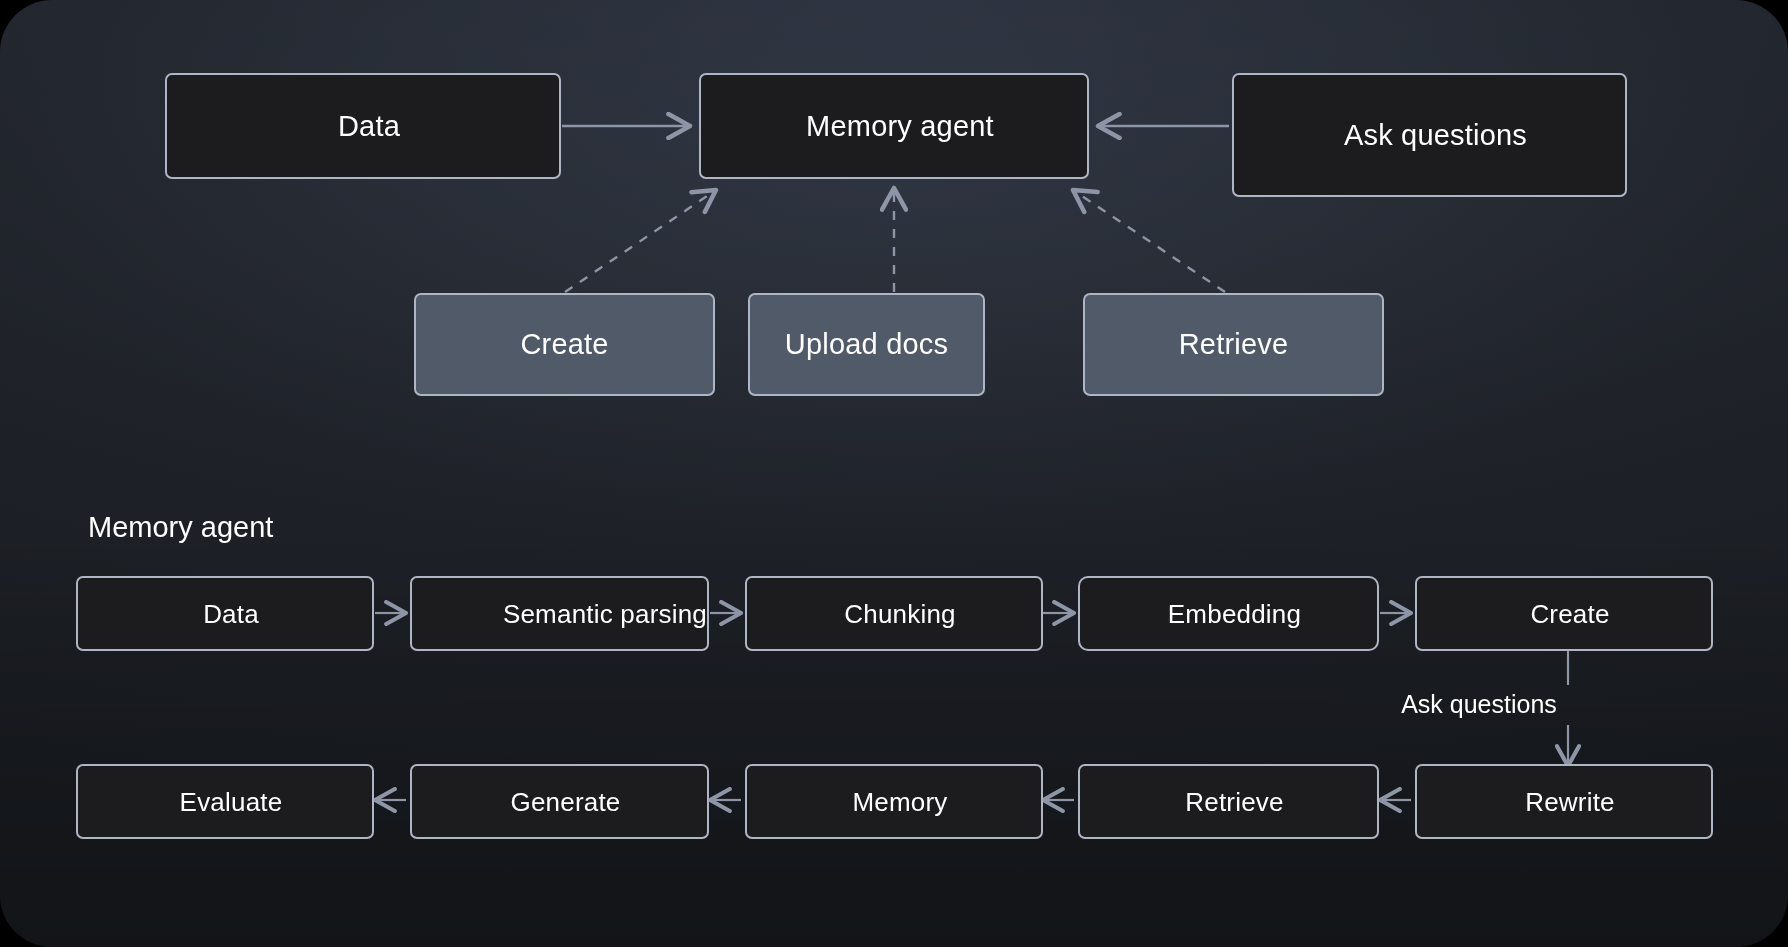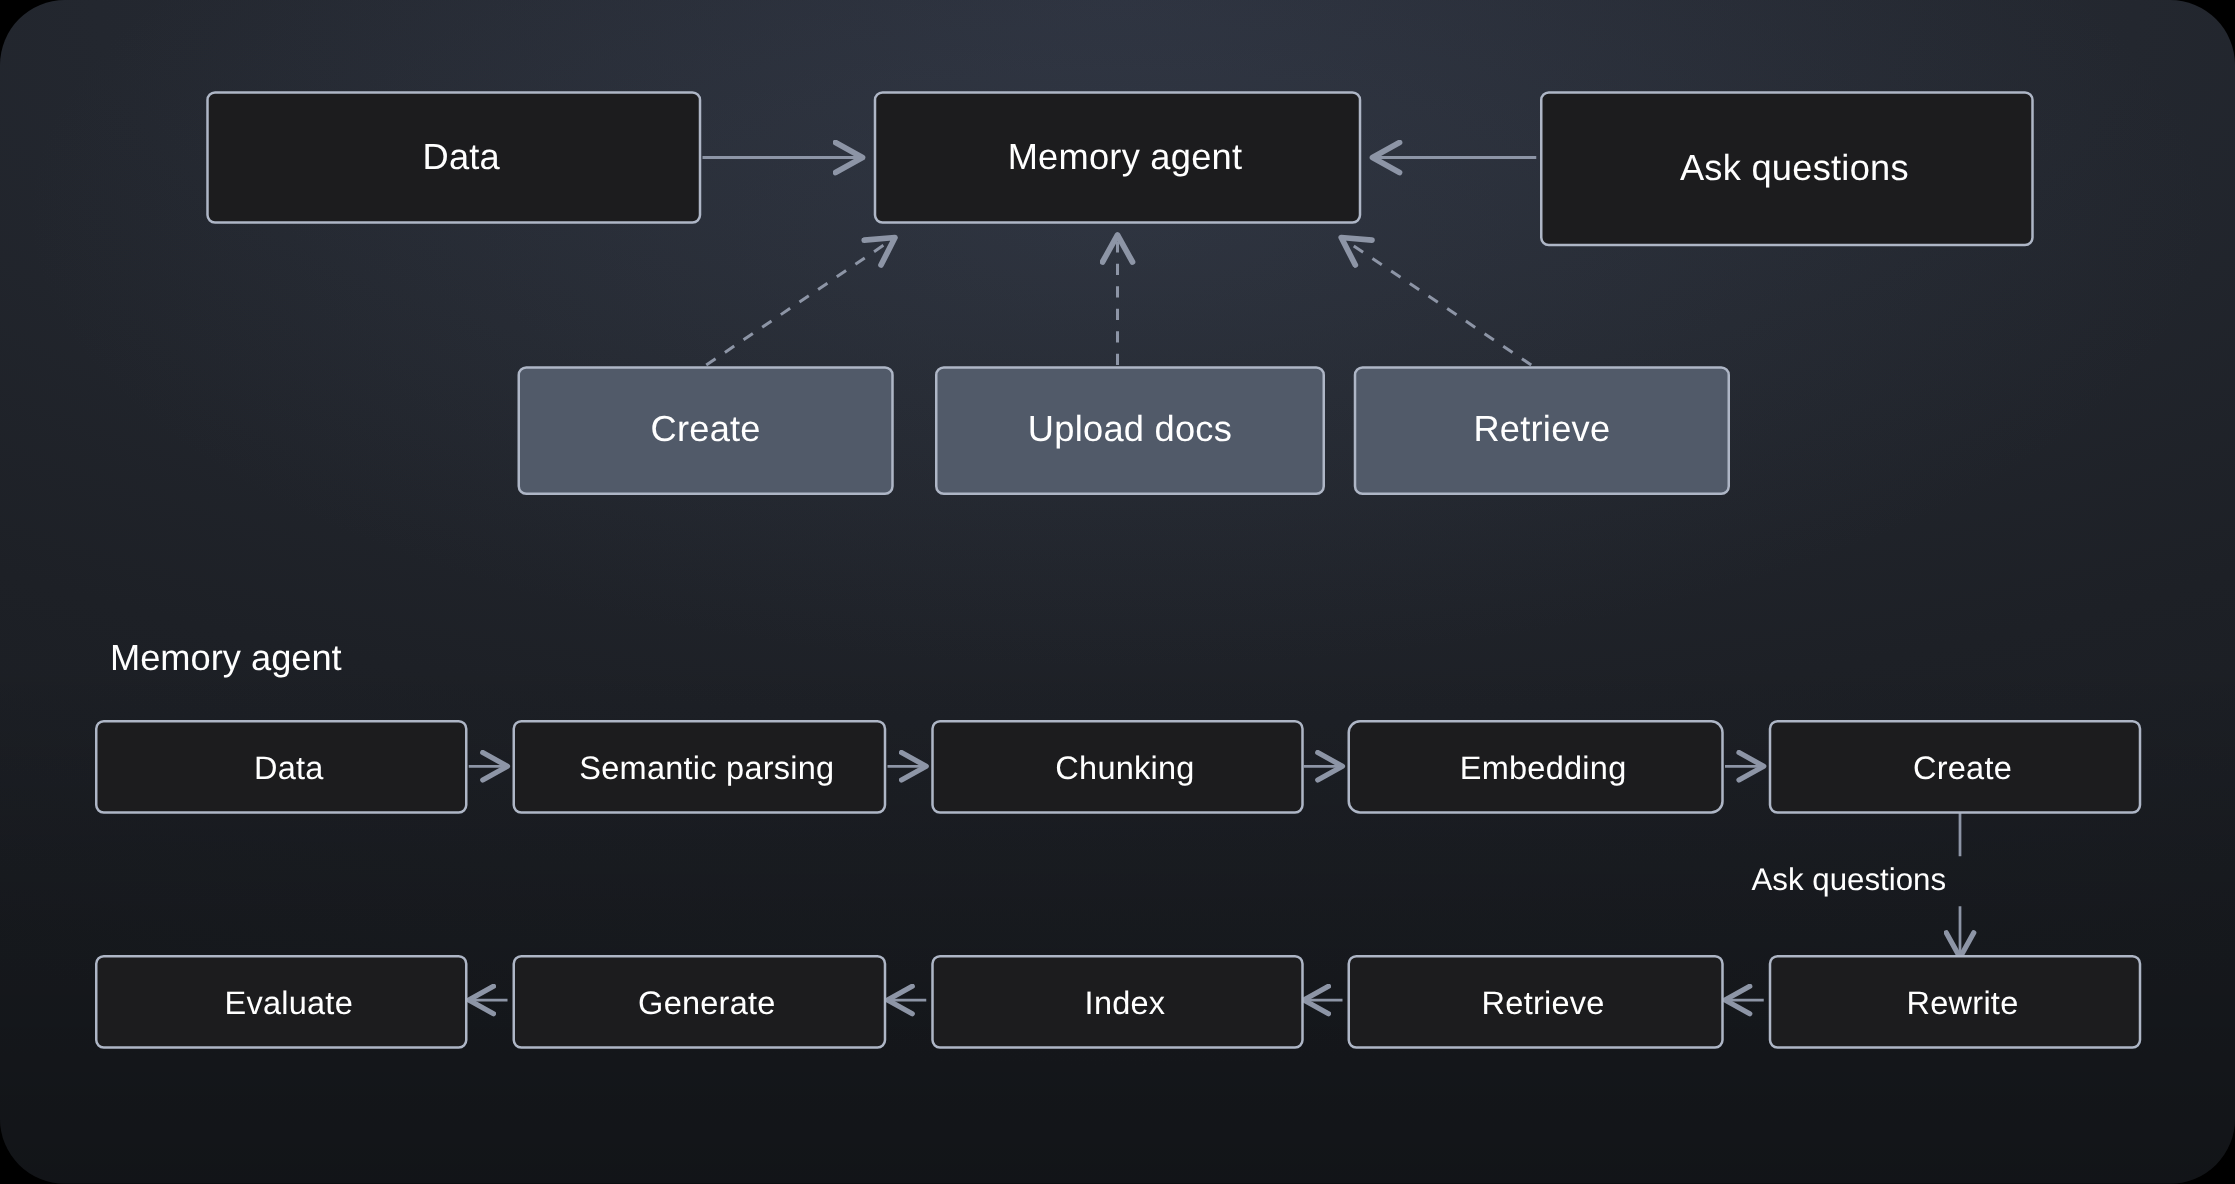--- a/index.html
+++ b/index.html
@@ -137,35 +137,35 @@
   </div>
 
   <div class="node dark" style="left:1232px; top:73px; width:395px; height:124px;">
     <span class="lbl">Ask questions</span>
   </div>
 
   <div class="node gray" style="left:414px; top:293px; width:301px; height:103px;">
     <span class="lbl">Create</span>
   </div>
 
-  <div class="node gray" style="left:748px; top:293px; width:312px; height:103px;">
+  <div class="node gray" style="left:748px; top:293px; width:237px; height:103px;">
     <span class="lbl">Upload docs</span>
   </div>
 
   <div class="node gray" style="left:1083px; top:293px; width:301px; height:103px;">
     <span class="lbl">Retrieve</span>
   </div>
 
   <div class="free-label" id="section-title">Memory agent</div>
 
   <div class="node dark small" style="left:76px; top:576px; width:298px; height:75px;">
     <span class="lbl">Data</span>
   </div>
 
-  <div class="node dark small" style="left:410px; top:576px; width:299px; height:75px;">
+  <div class="node dark small" style="left:410px; top:576px; width:299px; height:75px;justify-content:flex-end;">
     <span class="lbl">Semantic parsing</span>
   </div>
 
   <div class="node dark small" style="left:745px; top:576px; width:298px; height:75px;">
     <span class="lbl">Chunking</span>
   </div>
 
   <div class="node dark small" style="left:1078px; top:576px; width:301px; height:75px;border-radius:10px;">
     <span class="lbl">Embedding</span>
   </div>
@@ -178,21 +178,21 @@
 
   <div class="node dark small" style="left:76px; top:764px; width:298px; height:75px;">
     <span class="lbl">Evaluate</span>
   </div>
 
   <div class="node dark small" style="left:410px; top:764px; width:299px; height:75px;">
     <span class="lbl">Generate</span>
   </div>
 
   <div class="node dark small" style="left:745px; top:764px; width:298px; height:75px;">
-    <span class="lbl">Index</span>
+    <span class="lbl">Memory</span>
   </div>
 
   <div class="node dark small" style="left:1078px; top:764px; width:301px; height:75px;">
     <span class="lbl">Retrieve</span>
   </div>
 
   <div class="node dark small" style="left:1415px; top:764px; width:298px; height:75px;">
     <span class="lbl">Rewrite</span>
   </div>
 

